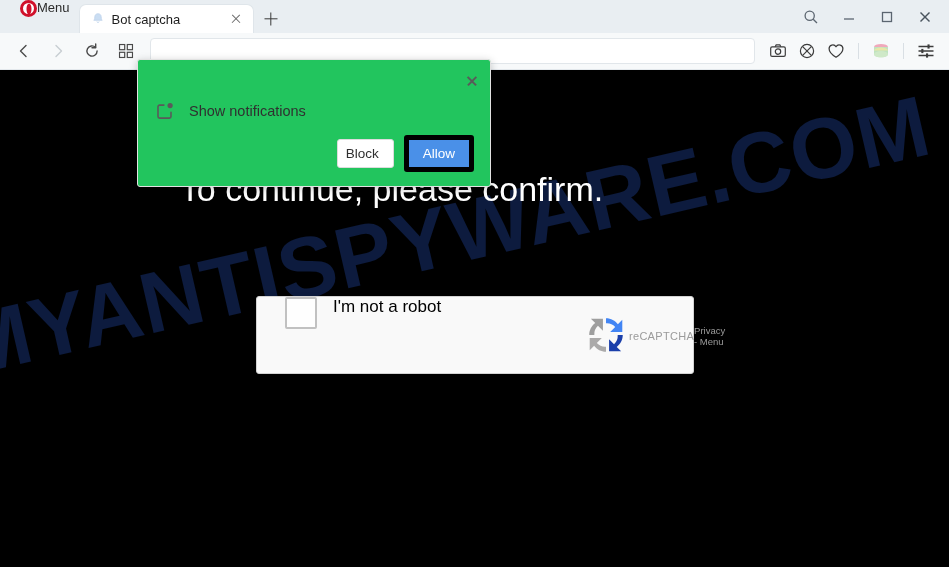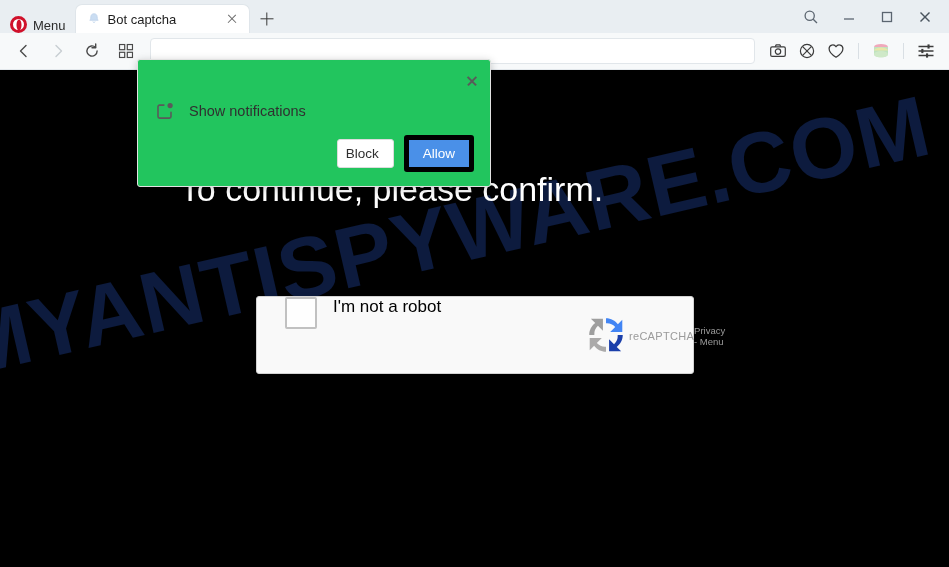--- a/index.html
+++ b/index.html
@@ -16,22 +16,22 @@
     overflow: hidden;
   }
 
   
   .chrome-top {
     position: absolute; left:0; top:0; width:949px; height:33px;
     background: #e9eef2;
     display: flex; align-items: flex-end;
   }
   .menu-btn {
-    display:flex; align-items:flex-end; gap:6px;
-    height:33px; padding:0 9px 0 10px;
+    display:flex; align-items:flex-start; 
+    height:33px; padding:0 9px 0 20px;
     cursor: default;
   }
   .opera-logo {
     width:17px; height:17px; border-radius:50%;
     border: 3.2px solid #d0112b;
     box-sizing: border-box;
     position: relative;
     background: #fff;
   }
   .opera-logo::after{

